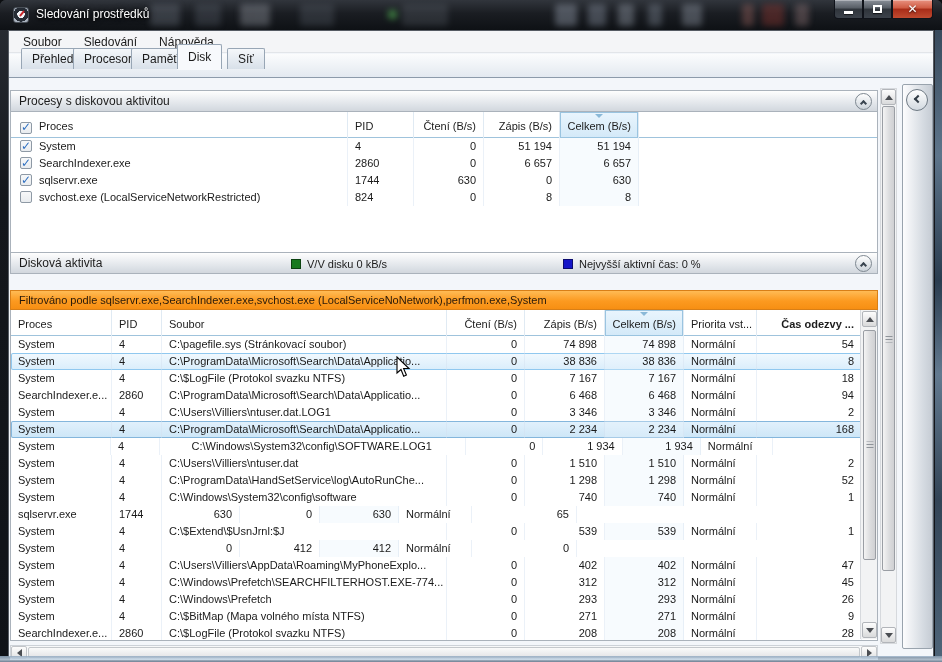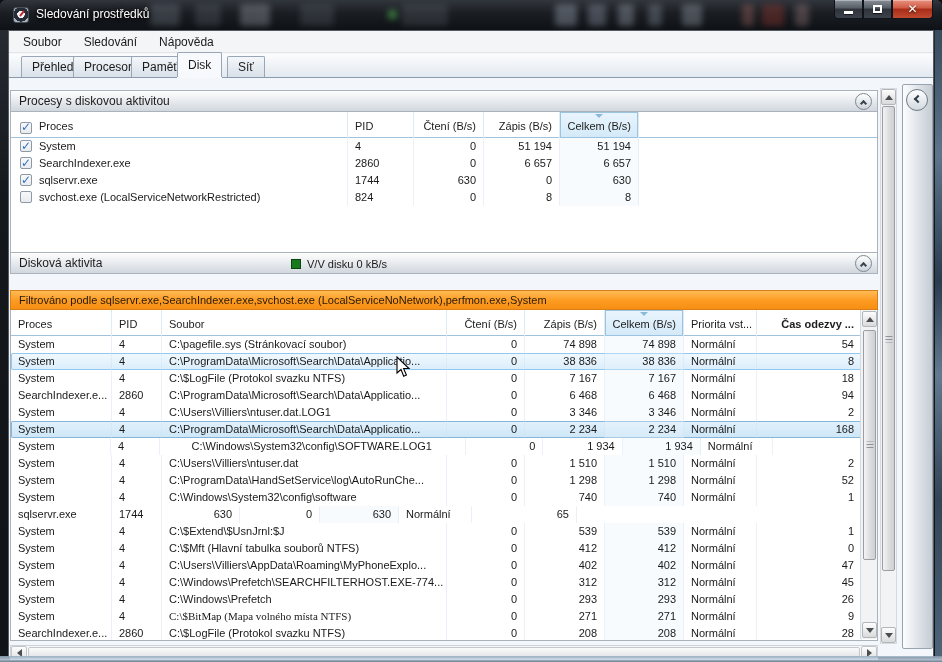--- a/index.html
+++ b/index.html
@@ -41,21 +41,21 @@
   
   .app-body { position:absolute; left:8px; top:30px; width:926px; height:626px;
     background:#f3f6fa; border:1px solid #555b63; }
   .bottom-glass { position:absolute; left:0; bottom:0; width:942px; height:6px;
     background:linear-gradient(180deg,#8fa6bd,#c9d9e8 60%,#7e93a8); opacity:.85; }
   .menubar { position:absolute; left:0; top:0; width:924px; height:22px;
     background:#f4f5f7; border-bottom:1px solid #e2e5e9; display:flex; align-items:center; padding-left:6px; }
   .menu-item { font-size:12px; color:#1b1b1b; padding:2px 8px; margin-right:6px; cursor:default; }
   .tabstrip { position:absolute; left:0; top:23px; width:924px; height:24px;
     background:linear-gradient(180deg,#fbfcfd,#e3e9f0); border-bottom:1px solid #8c9aaa; }
-  .tab { position:absolute; bottom:0; height:21px; font-size:12px; color:#1b1b1b;
+  .tab { position:absolute; bottom:8px; height:21px; font-size:12px; color:#1b1b1b;
     background:linear-gradient(180deg,#f4f7fa,#d8e0e9); border:1px solid #98a6b5; border-bottom:none;
     border-radius:2px 2px 0 0; padding:3px 10px 0 10px; }
   .tab.active { height:25px; background:#f7f9fc; padding-top:5px; z-index:2;
     box-shadow:0 1px 0 #f7f9fc; }
   .content { position:absolute; left:0; top:47px; width:924px; height:579px; background:#f3f6fa; }
   
   .panel-header { position:absolute; left:1px; width:868px; height:22px;
     background:linear-gradient(180deg,#fefefe,#dadfe5 80%,#d2d7dd); border:1px solid #aab2bb;
     font-size:12px; color:#1c1c1c; line-height:20px; padding-left:8px; }
   .collapse-btn { position:absolute; right:5px; top:2px; width:17px; height:17px; border-radius:50%;
@@ -216,20 +216,24 @@
             <div class="tcell r col-sorted" style="width: 79px;"><span>8</span></div>
           </div>
         </div>
 
       <div class="panel-header" style="top:174px">
         <span>Disková aktivita</span>
         <span class="legend-item" style="left:280px">
           <span class="legend-swatch" id="legend-swatch-0" style="background: rgb(23, 122, 30);"></span>
           <span>V/V disku 0 kB/s</span>
         </span>
+        <span class="legend-item" style="left:552px">
+          <span class="legend-swatch" id="legend-swatch-1" style="background: rgb(20, 20, 200);"></span>
+          <span>Nejvyšší aktivní čas: 0 %</span>
+        </span>
         <span class="collapse-btn">
             <span class="chev-up"></span>
           </span>
       </div>
       <div class="filter-banner">Filtrováno podle sqlservr.exe,SearchIndexer.exe,svchost.exe (LocalServiceNoNetwork),perfmon.exe,System</div>
       <div class="tbl" style="top:232px;height:331px" id="disk-table">
 
       <div class="tbl-head">
             <div class="hcell" style="width: 101px;"><span>Proces</span></div>
             <div class="hcell" style="width: 50px;"><span>PID</span></div>
@@ -355,21 +359,20 @@
             <div class="tcell" style="width: 285px;"><span>C:\$Extend\$UsnJrnl:$J</span></div>
             <div class="tcell r" style="width: 78px;"><span>0</span></div>
             <div class="tcell r" style="width: 80px;"><span>539</span></div>
             <div class="tcell r col-sorted" style="width: 79px;"><span>539</span></div>
             <div class="tcell" style="width: 73px;"><span>Normální</span></div>
             <div class="tcell r" style="width: 105px;"><span>1</span></div>
           </div>
           <div class="trow">
             <div class="tcell" style="width: 101px;"><span>System</span></div>
             <div class="tcell" style="width: 50px;"><span>4</span></div>
-            <div class="tcell" style="width: 285px;"><span>C:\$Mft (Hlavní tabulka souborů NTFS)</span></div>
             <div class="tcell r" style="width: 78px;"><span>0</span></div>
             <div class="tcell r" style="width: 80px;"><span>412</span></div>
             <div class="tcell r col-sorted" style="width: 79px;"><span>412</span></div>
             <div class="tcell" style="width: 73px;"><span>Normální</span></div>
             <div class="tcell r" style="width: 105px;"><span>0</span></div>
           </div>
           <div class="trow">
             <div class="tcell" style="width: 101px;"><span>System</span></div>
             <div class="tcell" style="width: 50px;"><span>4</span></div>
             <div class="tcell" style="width: 285px;"><span>C:\Users\Villiers\AppData\Roaming\MyPhoneExplo...</span></div>
@@ -395,21 +398,21 @@
             <div class="tcell" style="width: 285px;"><span>C:\Windows\Prefetch</span></div>
             <div class="tcell r" style="width: 78px;"><span>0</span></div>
             <div class="tcell r" style="width: 80px;"><span>293</span></div>
             <div class="tcell r col-sorted" style="width: 79px;"><span>293</span></div>
             <div class="tcell" style="width: 73px;"><span>Normální</span></div>
             <div class="tcell r" style="width: 105px;"><span>26</span></div>
           </div>
           <div class="trow">
             <div class="tcell" style="width: 101px;"><span>System</span></div>
             <div class="tcell" style="width: 50px;"><span>4</span></div>
-            <div class="tcell" style="width: 285px; font-family: Liberation Serif, serif;"><span>C:\$BitMap (Mapa volného místa NTFS)</span></div>
+            <div class="tcell" style="width: 285px;"><span>C:\$BitMap (Mapa volného místa NTFS)</span></div>
             <div class="tcell r" style="width: 78px;"><span>0</span></div>
             <div class="tcell r" style="width: 80px;"><span>271</span></div>
             <div class="tcell r col-sorted" style="width: 79px;"><span>271</span></div>
             <div class="tcell" style="width: 73px;"><span>Normální</span></div>
             <div class="tcell r" style="width: 105px;"><span>9</span></div>
           </div>
           <div class="trow">
             <div class="tcell" style="width: 101px;"><span>SearchIndexer.e...</span></div>
             <div class="tcell" style="width: 50px;"><span>2860</span></div>
             <div class="tcell" style="width: 285px;"><span>C:\$LogFile (Protokol svazku NTFS)</span></div>

